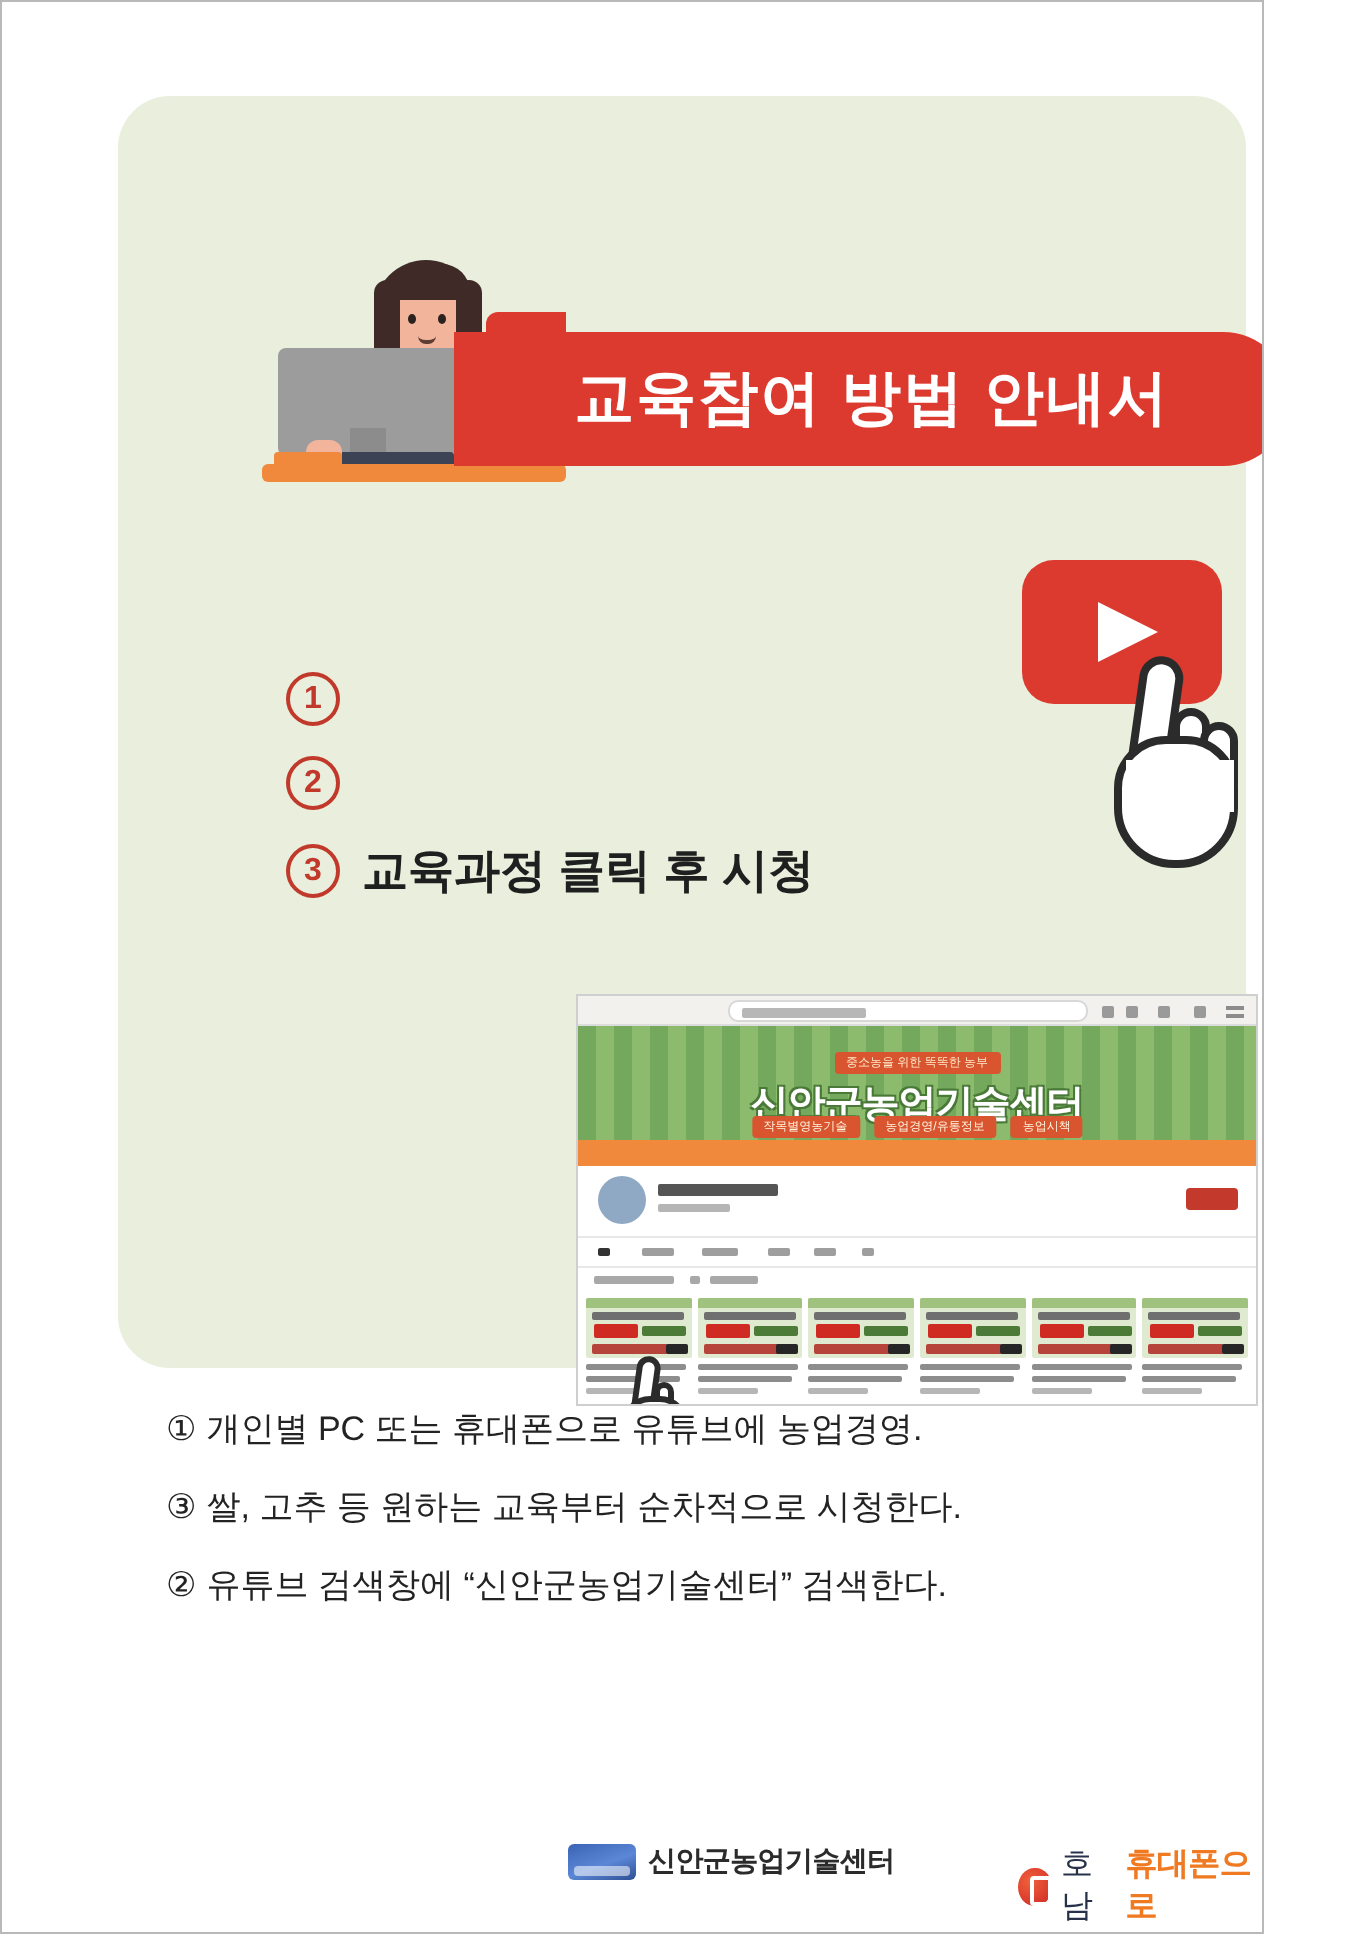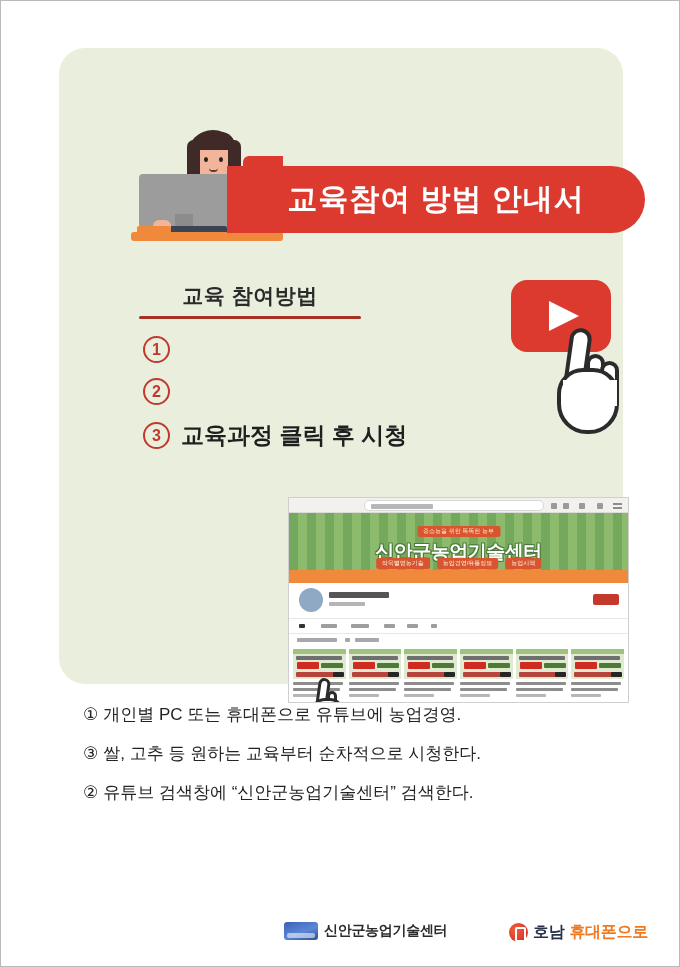--- a/index.html
+++ b/index.html
@@ -3,21 +3,21 @@
 <meta charset="utf-8">
 <style>
   * { box-sizing: border-box; margin: 0; padding: 0; }
   html, body {
     width: 680px; height: 967px;
     background: #ffffff;
     font-family: "Liberation Sans", "DejaVu Sans", sans-serif;
   }
   #page {
     position: relative;
-    width: 680px; height: 967px;
+    width: 632px; height: 967px;
     background: #ffffff;
     border: 1px solid #b9b9b9;
     overflow: hidden;
   }
 
   
   .green-card {
     position: absolute;
     left: 58px; top: 47px;
     width: 564px; height: 636px;
@@ -240,21 +240,21 @@
   .footer-right { position:absolute; left:508px; top:921px; display:flex; align-items:center; gap:5px; }
   .fr-mark {
     width: 19px; height: 19px; border-radius: 50%;
     background: radial-gradient(circle at 35% 35%, #f0603a 0%, #d8372b 70%);
     position: relative;
   }
   .fr-mark::after {
     content:""; position:absolute; left:6px; top:4px; width:7px; height:11px;
     border:2px solid #ffffff; border-radius:2px;
   }
-  .fr-a { font-size: 16px; font-weight: bold; color: #27324a; letter-spacing:-0.3px; }
+  .fr-a { font-size: 16px; font-weight: normal; color: #27324a; letter-spacing:-0.3px; }
   .fr-b { font-size: 16px; font-weight: bold; color: #f07a21; letter-spacing:-0.3px; }
 </style>
 </head>
 <body>
 
 <div id="page">
 
   <div class="green-card">
 
     <div class="person">
@@ -278,24 +278,20 @@
       <div class="p-hand-l"></div>
       <div class="p-hand-r"></div>
       <div class="p-desk2"></div>
       <div class="p-desk"></div>
     </div>
 
     <div class="title-banner">
       <span class="t-text">교육참여 방법 안내서</span>
     </div>
 
-    <div class="sec-head">
-      <div class="sh-text">교육 참여방법</div>
-      <div class="sh-rule"></div>
-    </div>
 
     <div class="steps">
       <div class="step">
         <div class="step-num">1</div>
       </div>
       <div class="step">
         <div class="step-num">2</div>
       </div>
       <div class="step">
         <div class="step-num">3</div>

